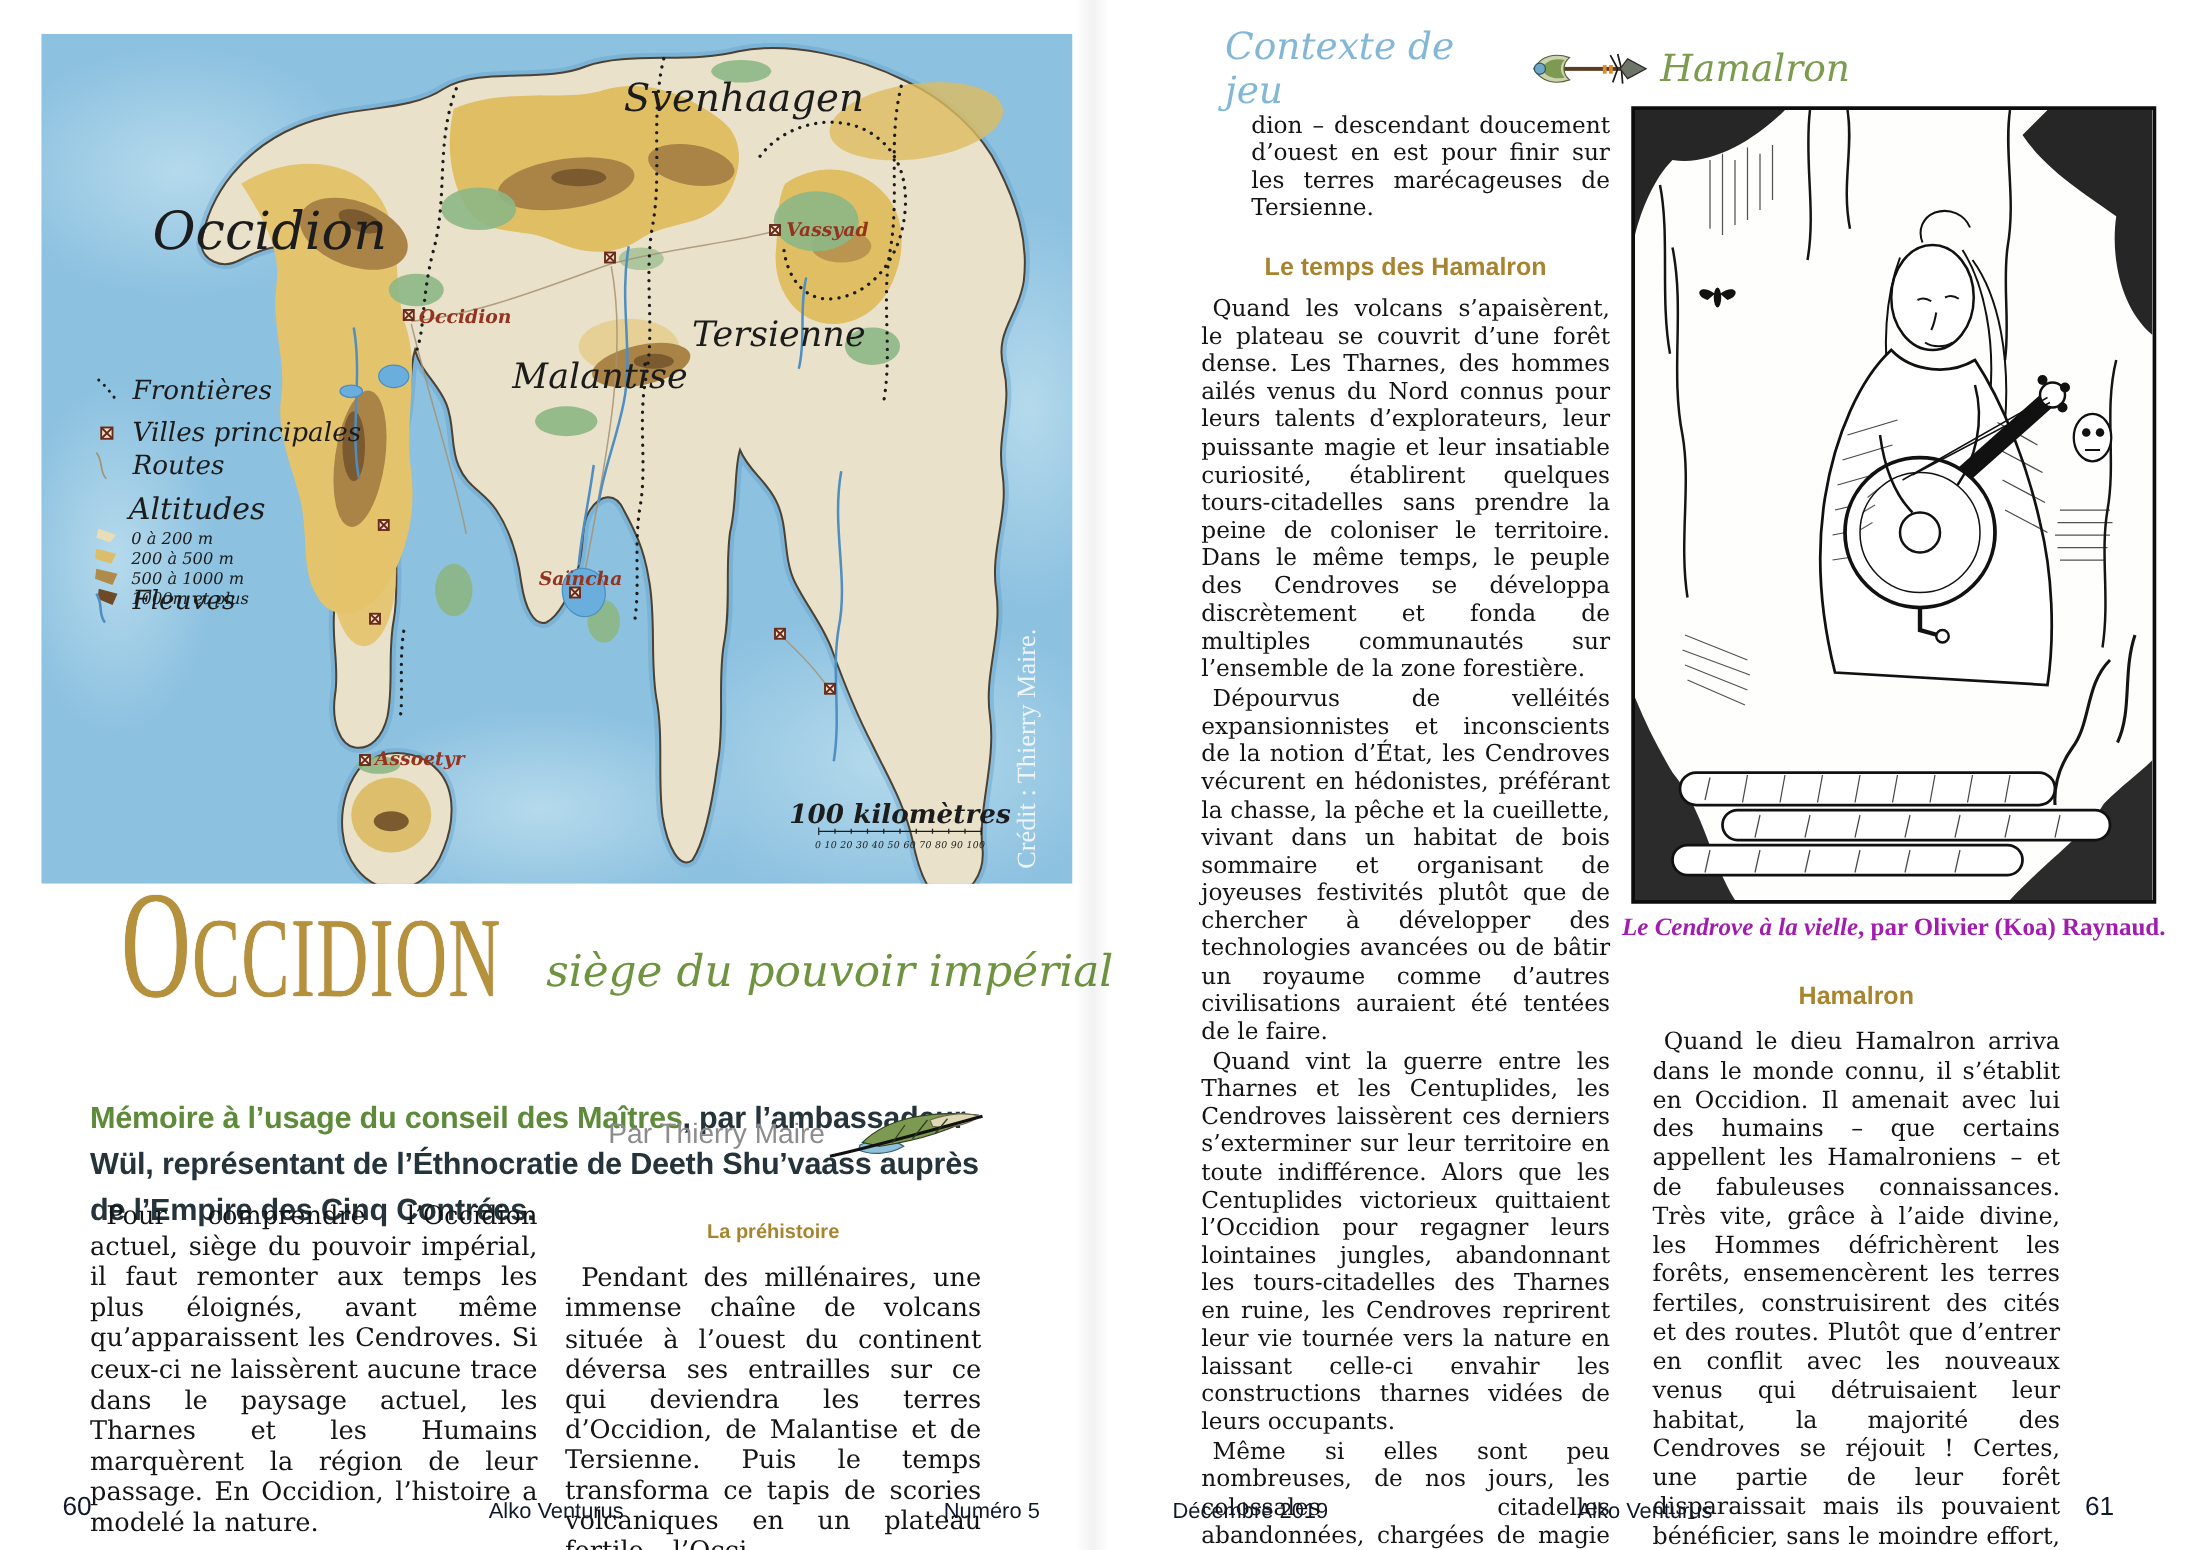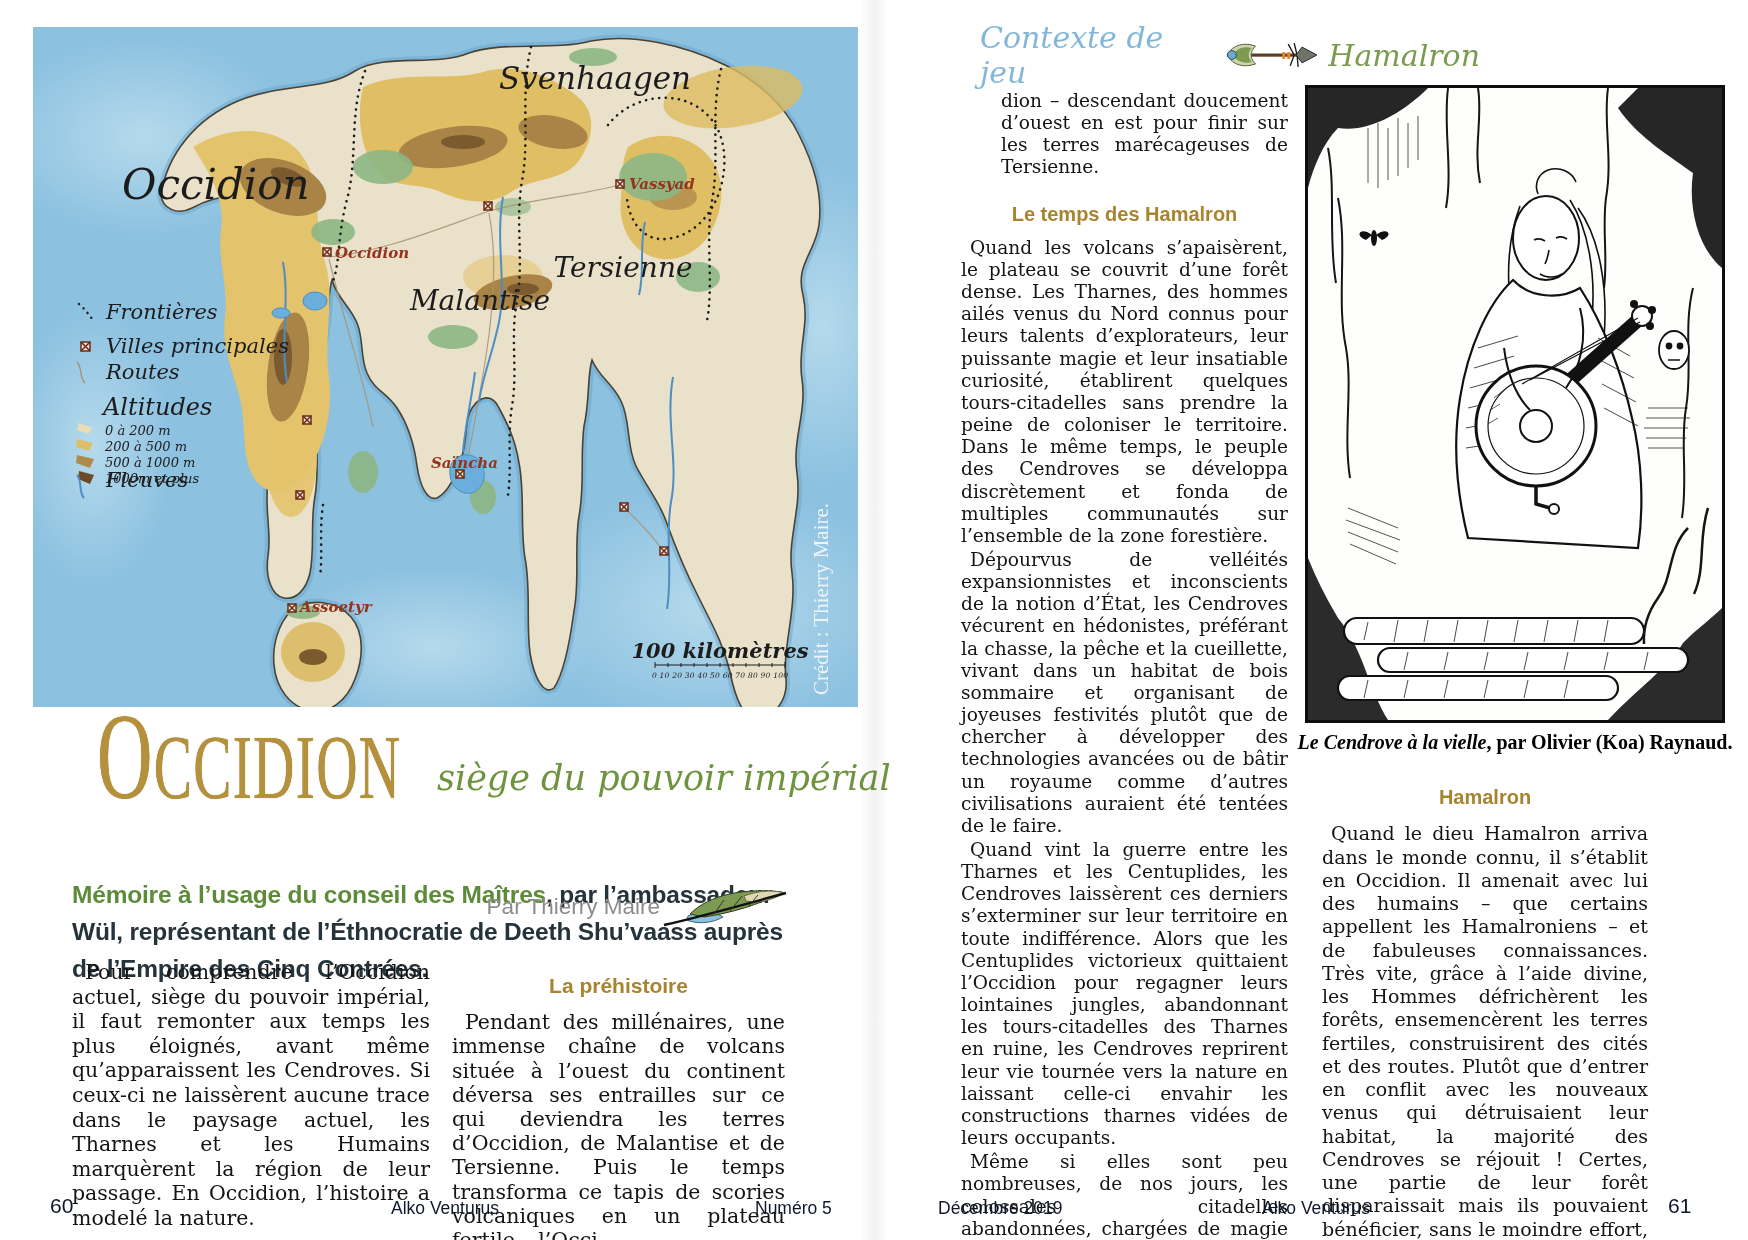--- a/index.html
+++ b/index.html
@@ -22,40 +22,40 @@
   .lede .hl{color:#5e8b3a;}
   .byline-row{left:420px;top:886px;width:370px;display:flex;justify-content:flex-end;
               align-items:center;}
   .byline{font-family:"Liberation Sans", sans-serif;font-size:22.5px;color:#8c8c8c;}
   
   .bodycol{text-align:justify;}
   .bodycol p{margin:0 0 2px 0;text-indent:13px;}
   .col-l1{left:72px;top:960px;width:358px;font-size:20.5px;line-height:24.6px;}
   .col-l2{left:452px;top:974px;width:333px;font-size:20.5px;line-height:24.2px;}
   .gold-h{font-family:"Liberation Sans", sans-serif;font-weight:bold;color:#a8842f;
-          text-align:center;font-size:21px;}
+          text-align:center;font-size:16px;}
   .col-l2 .para{margin-top:12px;}
   .col-r1{left:961px;top:90px;width:327px;font-size:18.6px;line-height:22.15px;}
   .col-r1 p{text-indent:9px;margin:0 0 2px 0;}
   .col-r1 p.noindent{text-indent:0;margin-left:40px;}
   .col-r1 .gold-h{font-size:20px;margin:24px 0 12px 0;}
   .col-r2{left:1322px;top:786px;width:326px;font-size:19px;line-height:23.25px;}
   .col-r2 .gold-h{font-size:20px;}
   .col-r2 .para{margin-top:13px;text-indent:9px;}
   
   .rp-header{left:980px;top:20px;width:500px;display:flex;align-items:center;
              justify-content:center;gap:9px;}
   .script{font-family:"DejaVu Serif", serif;font-style:italic;font-size:30px;}
   .script-blue{color:#82b7d8;}
   .script-green{color:#7b9c4e;}
   
   .illo{left:1305px;top:85px;width:420px;height:638px;border:3px solid #0d0d0d;
         background:#fefefd;box-sizing:border-box;}
   .caption{left:1295px;top:731px;width:440px;text-align:center;font-size:20px;
-           font-weight:bold;color:#000000;font-family:"Liberation Serif", serif;}
+           font-weight:bold;color:#a21caf;font-family:"Liberation Serif", serif;}
   .caption .it{font-style:italic;}
   
   .foot{font-family:"Liberation Sans", sans-serif;font-size:17.5px;color:#0f172a;}
   .foot-num{font-size:21px;}
   .gutter{left:860px;top:0;width:28px;height:1240px;
           background:linear-gradient(90deg,rgba(0,0,0,0) 0%,rgba(0,0,0,.05) 50%,rgba(0,0,0,0) 100%);}
 </style>
 </head>
 <body>
 

